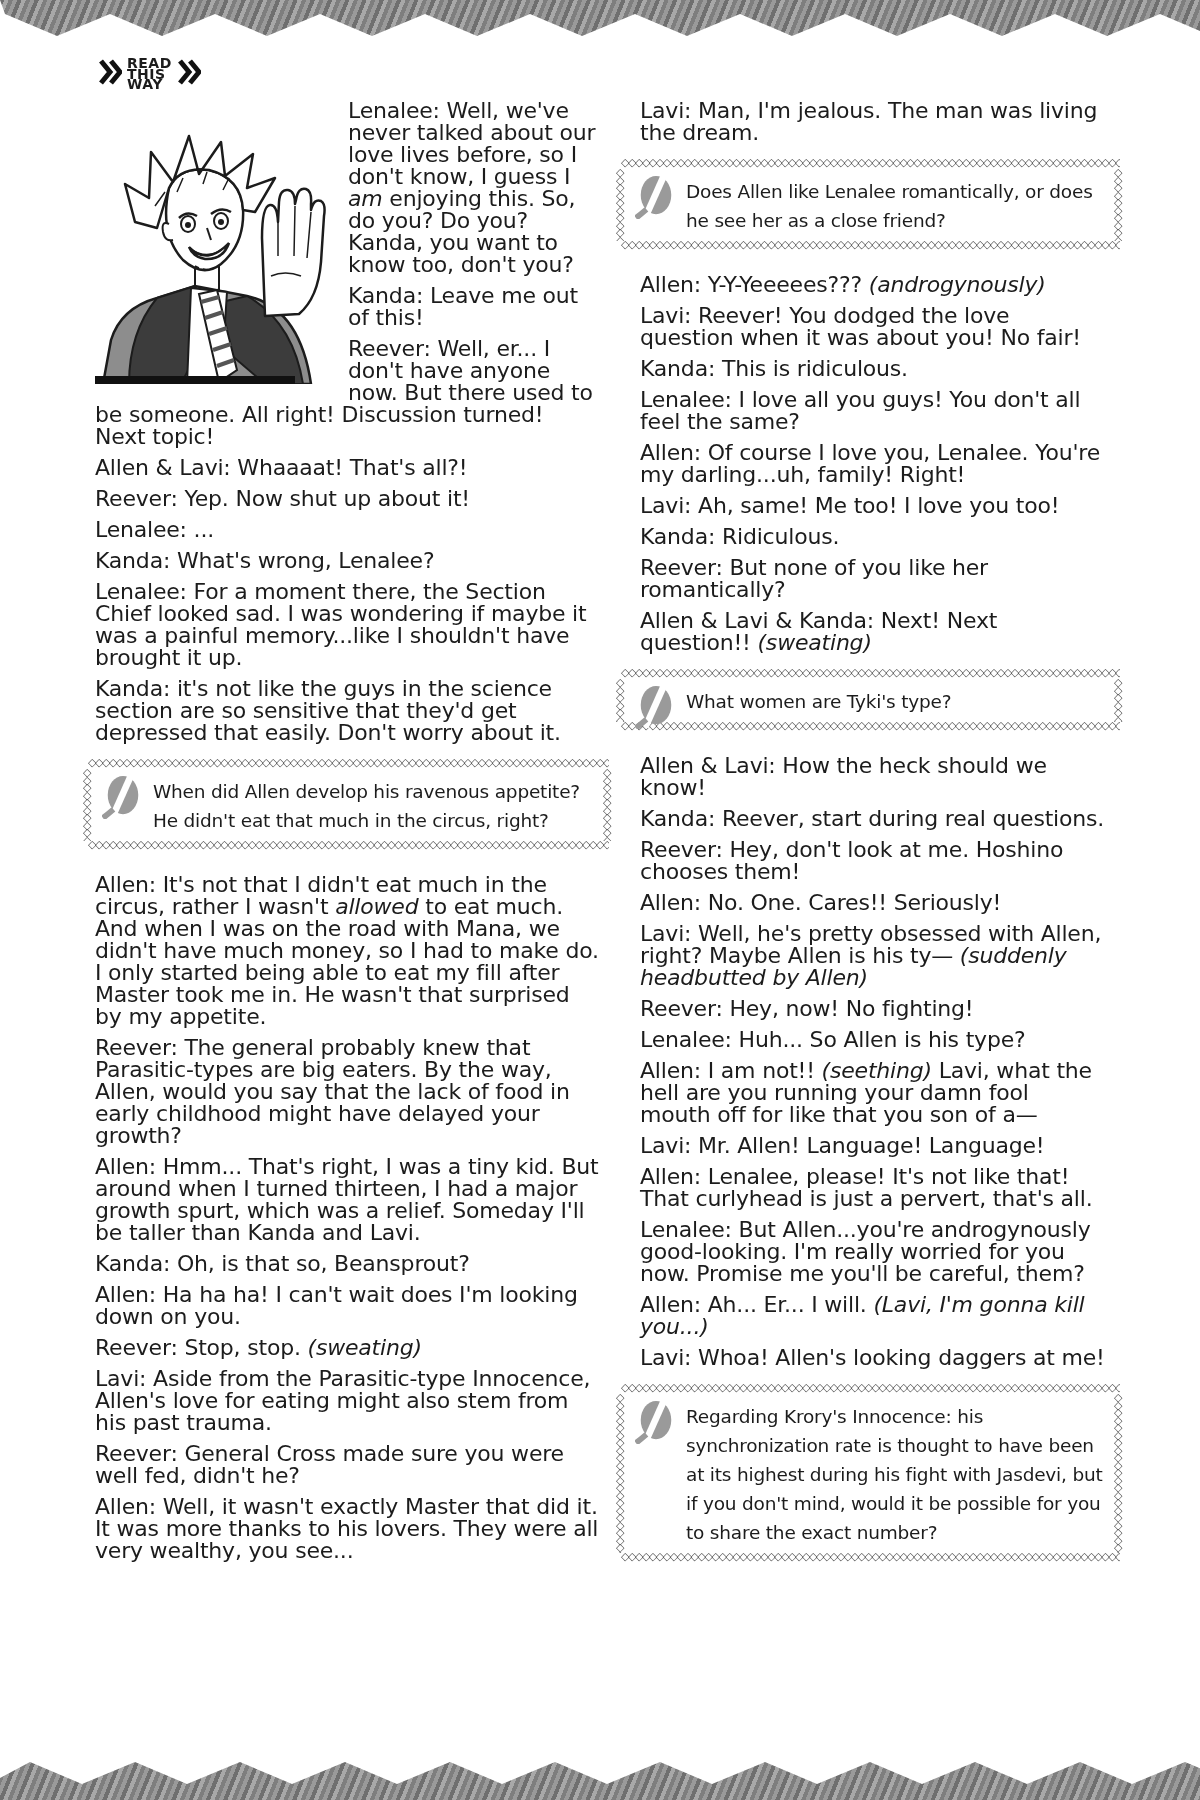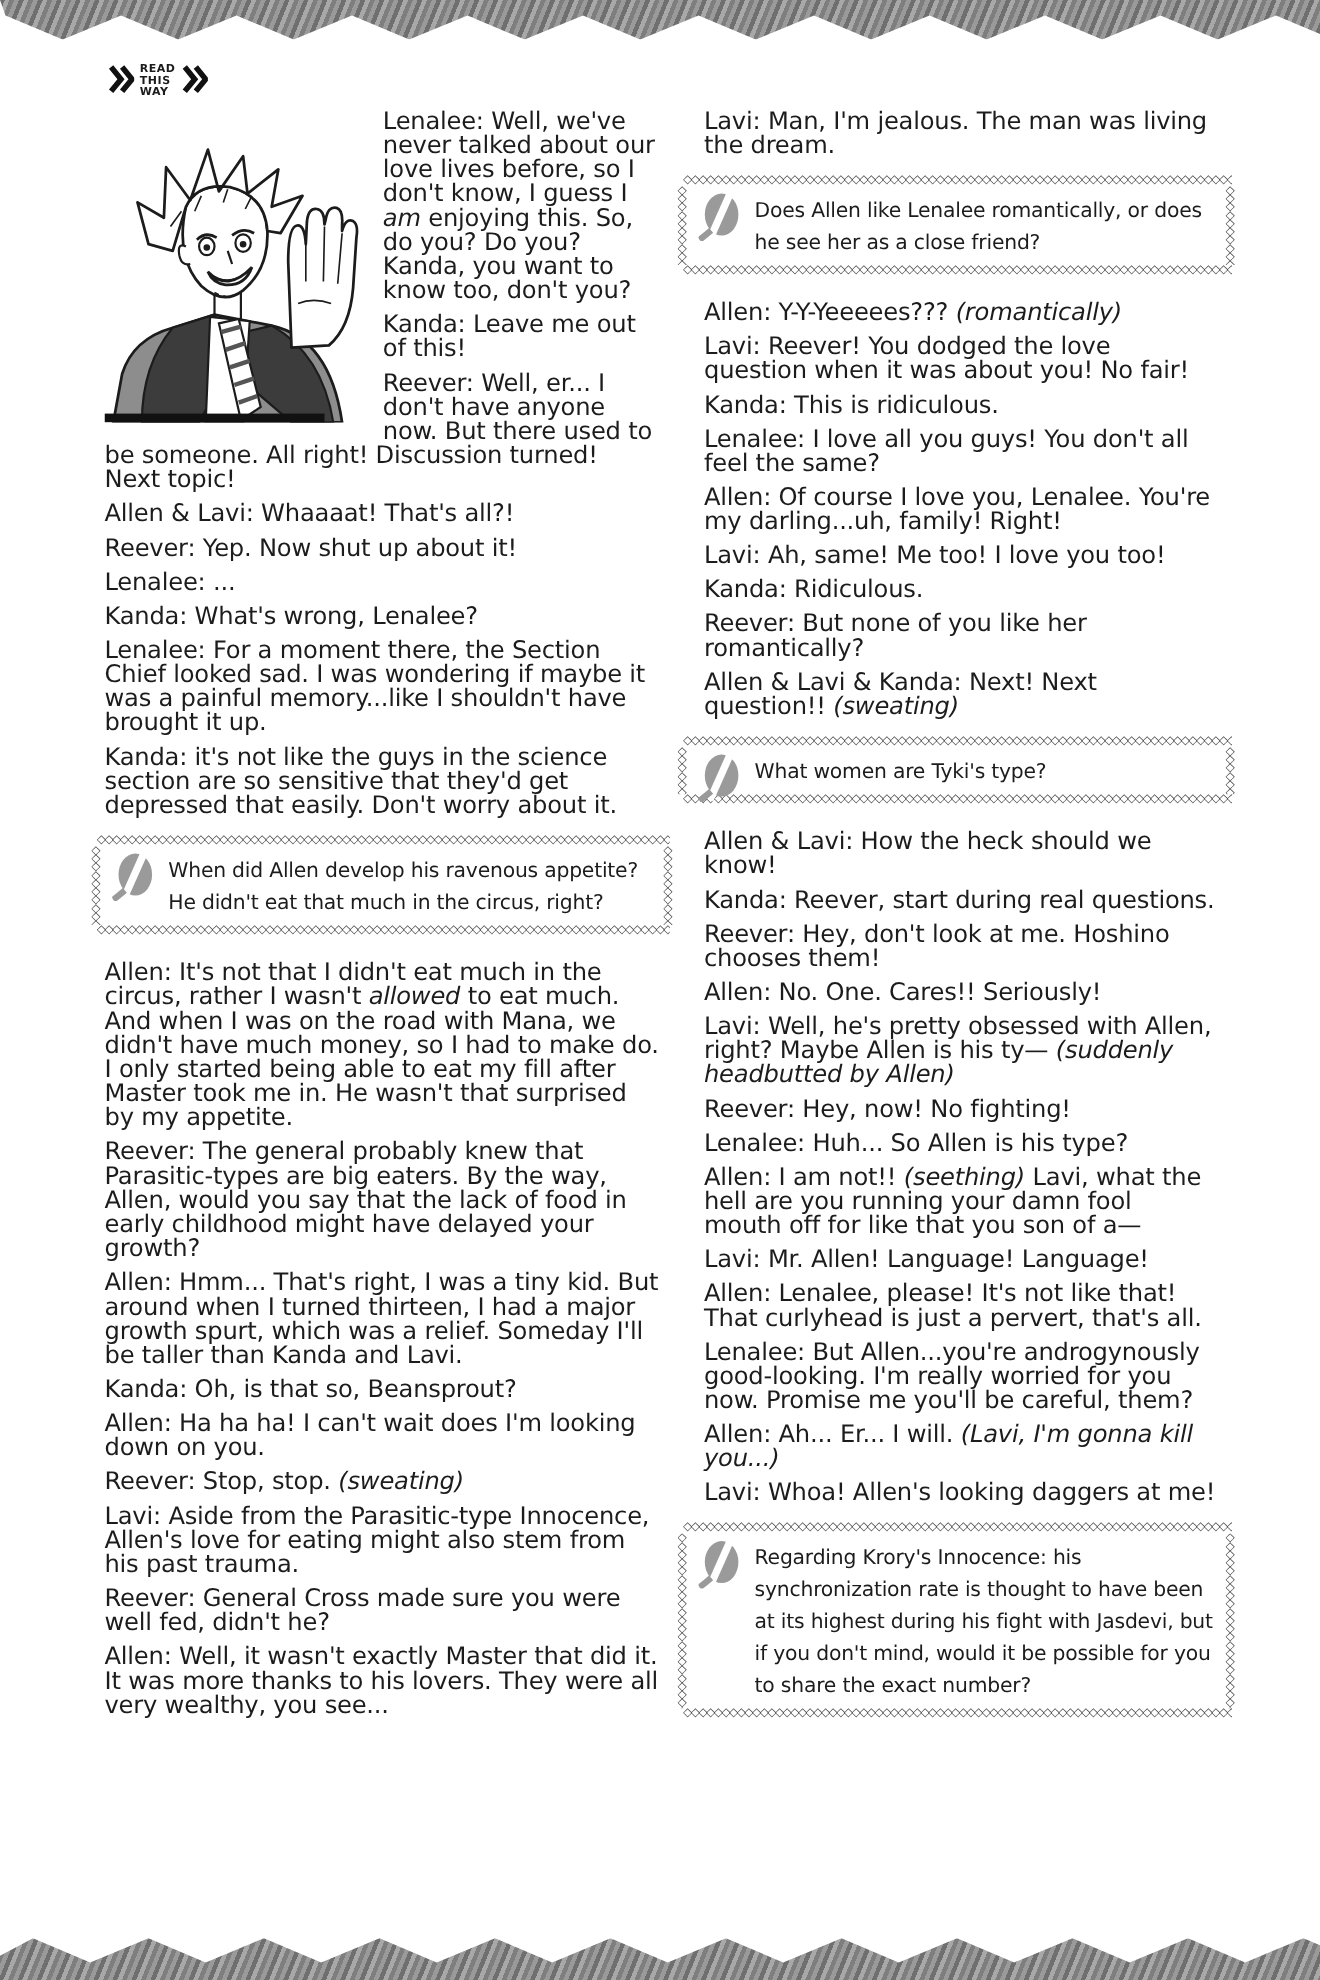--- a/index.html
+++ b/index.html
@@ -5,21 +5,21 @@
   html,body{margin:0;padding:0;background:#e8e8e8;}
   .page{position:relative;width:1200px;height:1800px;background:#ffffff;overflow:hidden;
         font-family:"DejaVu Sans",sans-serif;color:#1c1c1c;}
   
   .zz{position:absolute;left:0;width:1200px;
       background:repeating-linear-gradient(112deg,#6f6f6f 0 4px,#a8a8a8 4px 8px,#7e7e7e 8px 12px,#9a9a9a 12px 16px);}
   .zz-top{top:0;height:38px;}
   .zz-bot{bottom:0;height:46px;}
   
   .marker{position:absolute;left:98px;top:58px;display:flex;align-items:center;gap:5px;}
-  .marker .words{display:flex;flex-direction:column;font-weight:bold;font-size:10px;line-height:10.5px;letter-spacing:.5px;}
+  .marker .words{display:flex;flex-direction:column;font-weight:bold;font-size:14px;line-height:10.5px;letter-spacing:.5px;}
   
   .col{position:absolute;top:100px;}
   .col-left{left:95px;width:505px;}
   .col-right{left:640px;width:465px;}
   .para{font-size:22px;line-height:22px;letter-spacing:-0.2px;margin:0 0 9px 0;}
   .para em{font-style:italic;}
   
   .portrait{float:left;width:235px;height:258px;margin:26px 18px 10px 0;}
   
   .qbox{position:relative;margin:16px 0 24px 0;padding:17px 18px 15px 68px;background:#fff;}
@@ -142,21 +142,21 @@
         <span class="bh bh-b">◇◇◇◇◇◇◇◇◇◇◇◇◇◇◇◇◇◇◇◇◇◇◇◇◇◇◇◇◇◇◇◇◇◇◇◇◇◇◇◇◇◇◇◇◇◇◇◇◇◇◇◇◇◇◇◇◇◇◇◇◇◇◇◇◇◇◇◇◇◇◇◇◇◇◇◇◇◇◇◇◇◇◇◇◇◇◇◇◇◇</span>
         <span class="bv bv-l">◇◇◇◇◇◇◇◇◇◇◇◇◇◇◇◇◇◇◇◇◇◇◇◇◇◇◇◇◇◇◇◇◇◇◇◇◇◇◇◇</span>
         <span class="bv bv-r">◇◇◇◇◇◇◇◇◇◇◇◇◇◇◇◇◇◇◇◇◇◇◇◇◇◇◇◇◇◇◇◇◇◇◇◇◇◇◇◇</span>
         <span class="qicon"><svg width="42" height="46" viewBox="0 0 44 48">
             <ellipse cx="22" cy="23" rx="16" ry="20" fill="#9a9a9a"></ellipse>
             <path d="M31 1 L11 46" stroke="#fff" stroke-width="7"></path>
             <path d="M12 38 Q5 44 1 47" stroke="#9a9a9a" stroke-width="6" fill="none"></path>
           </svg></span>
         <div class="qtext">Does Allen like Lenalee romantically, or does he see her as a close friend?</div>
       </div>
-      <div class="para">Allen: Y-Y-Yeeeees??? <em>(romantically)</em></div>
+      <div class="para">Allen: Y-Y-Yeeeees??? <em>(androgynously)</em></div>
       <div class="para">Lavi: Reever! You dodged the love question when it was about you! No fair!</div>
       <div class="para">Kanda: This is ridiculous.</div>
       <div class="para">Lenalee: I love all you guys! You don't all feel the same?</div>
       <div class="para">Allen: Of course I love you, Lenalee. You're my darling...uh, family! Right!</div>
       <div class="para">Lavi: Ah, same! Me too! I love you too!</div>
       <div class="para">Kanda: Ridiculous.</div>
       <div class="para">Reever: But none of you like her romantically?</div>
       <div class="para">Allen &amp; Lavi &amp; Kanda: Next! Next question!! <em>(sweating)</em></div>
       <div class="qbox">
         <span class="bh bh-t">◇◇◇◇◇◇◇◇◇◇◇◇◇◇◇◇◇◇◇◇◇◇◇◇◇◇◇◇◇◇◇◇◇◇◇◇◇◇◇◇◇◇◇◇◇◇◇◇◇◇◇◇◇◇◇◇◇◇◇◇◇◇◇◇◇◇◇◇◇◇◇◇◇◇◇◇◇◇◇◇◇◇◇◇◇◇◇◇◇◇</span>

